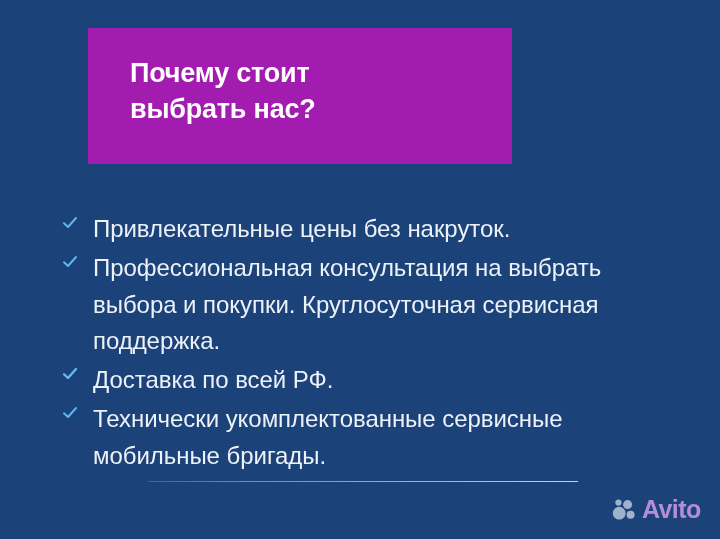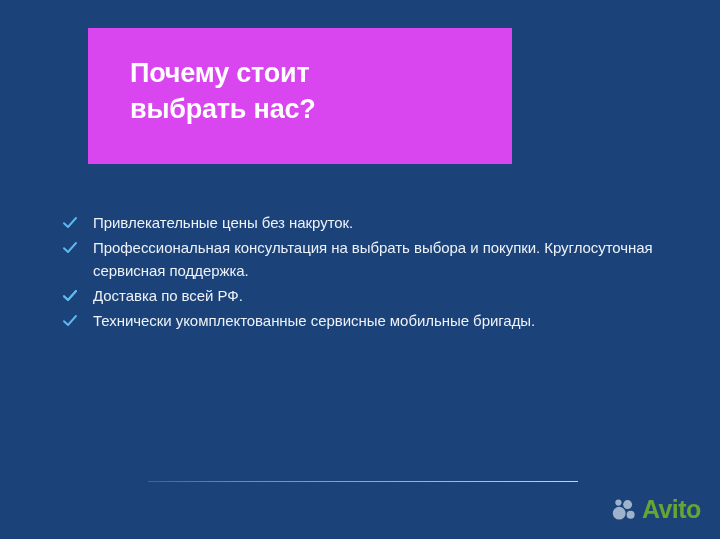--- a/index.html
+++ b/index.html
@@ -22,21 +22,21 @@
     overflow: hidden;
   }
 
   
   #title-box {
     position: absolute;
     left: 88px;
     top: 28px;
     width: 424px;
     height: 136px;
-    background: #d946ef;
+    background: #a21caf;
     box-sizing: border-box;
     padding: 28px 0 0 42px;
   }
   #title-text {
     color: #FFFFFF;
     font-size: 27px;
     font-weight: bold;
     line-height: 1.32;
     letter-spacing: -0.2px;
     white-space: pre-line;
@@ -51,21 +51,21 @@
     width: 600px;
     list-style: none;
     margin: 0;
     padding: 0;
   }
   .benefit-item {
     position: relative;
     padding-left: 31px;
     margin: 0 0 2px 0;
     color: #EDF2F8;
-    font-size: 15px;
+    font-size: 24px;
     line-height: 1.535;
     letter-spacing: -0.05px;
   }
   .check-icon {
     position: absolute;
     left: 0;
     top: 4px;
     width: 16px;
     height: 16px;
     display: block;
@@ -101,21 +101,21 @@
     align-items: center;
     gap: 4px;
     opacity: 0.72;
   }
   #avito-dots {
     display: block;
     width: 26px;
     height: 22px;
   }
   #avito-wordmark {
-    color: #84cc16;
+    color: #f0abfc;
     font-size: 25px;
     font-weight: bold;
     line-height: 1;
     letter-spacing: -0.6px;
   }
 </style>
 </head>
 <body>
 
 <div id="slide">

